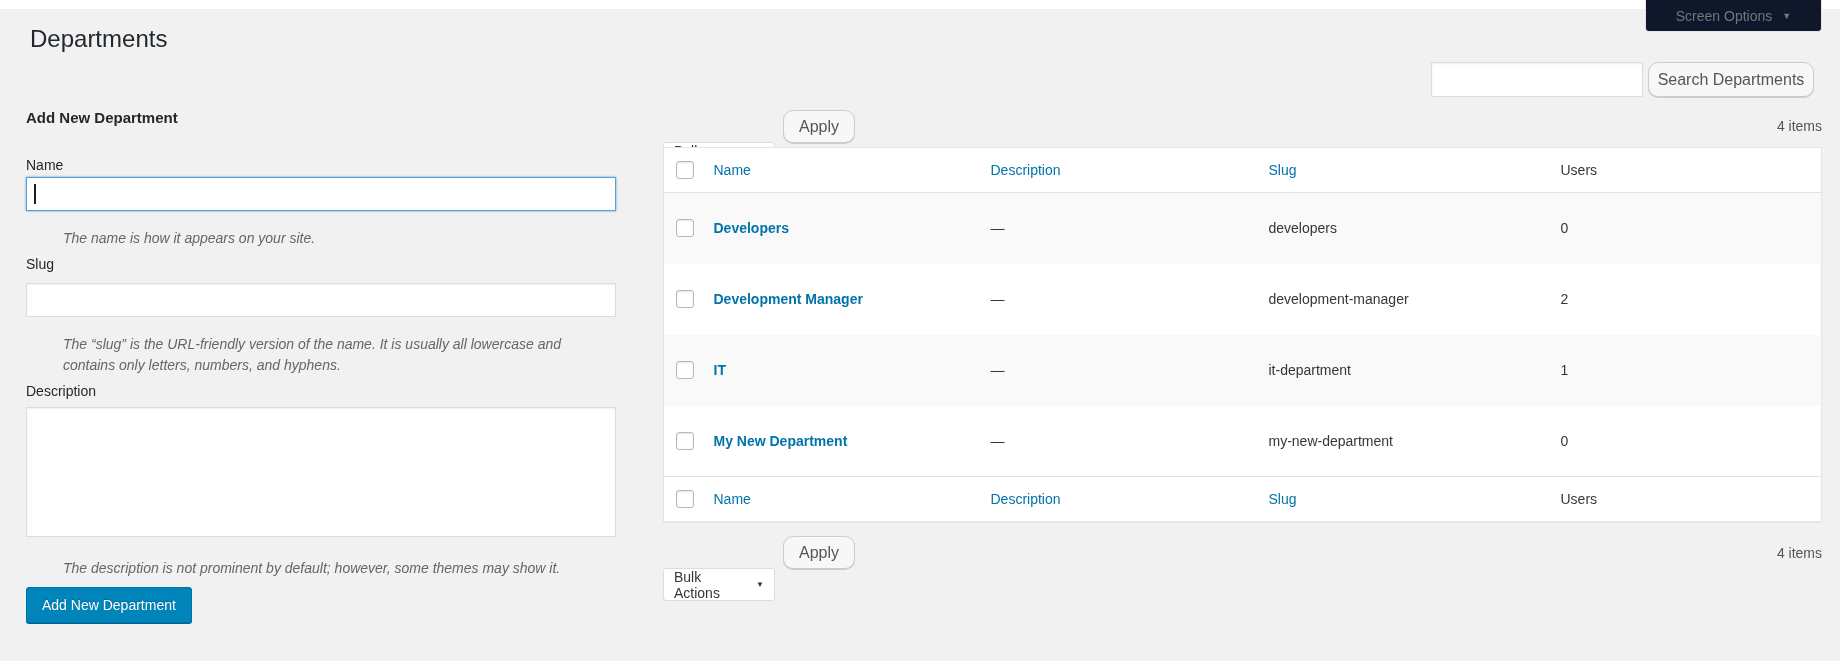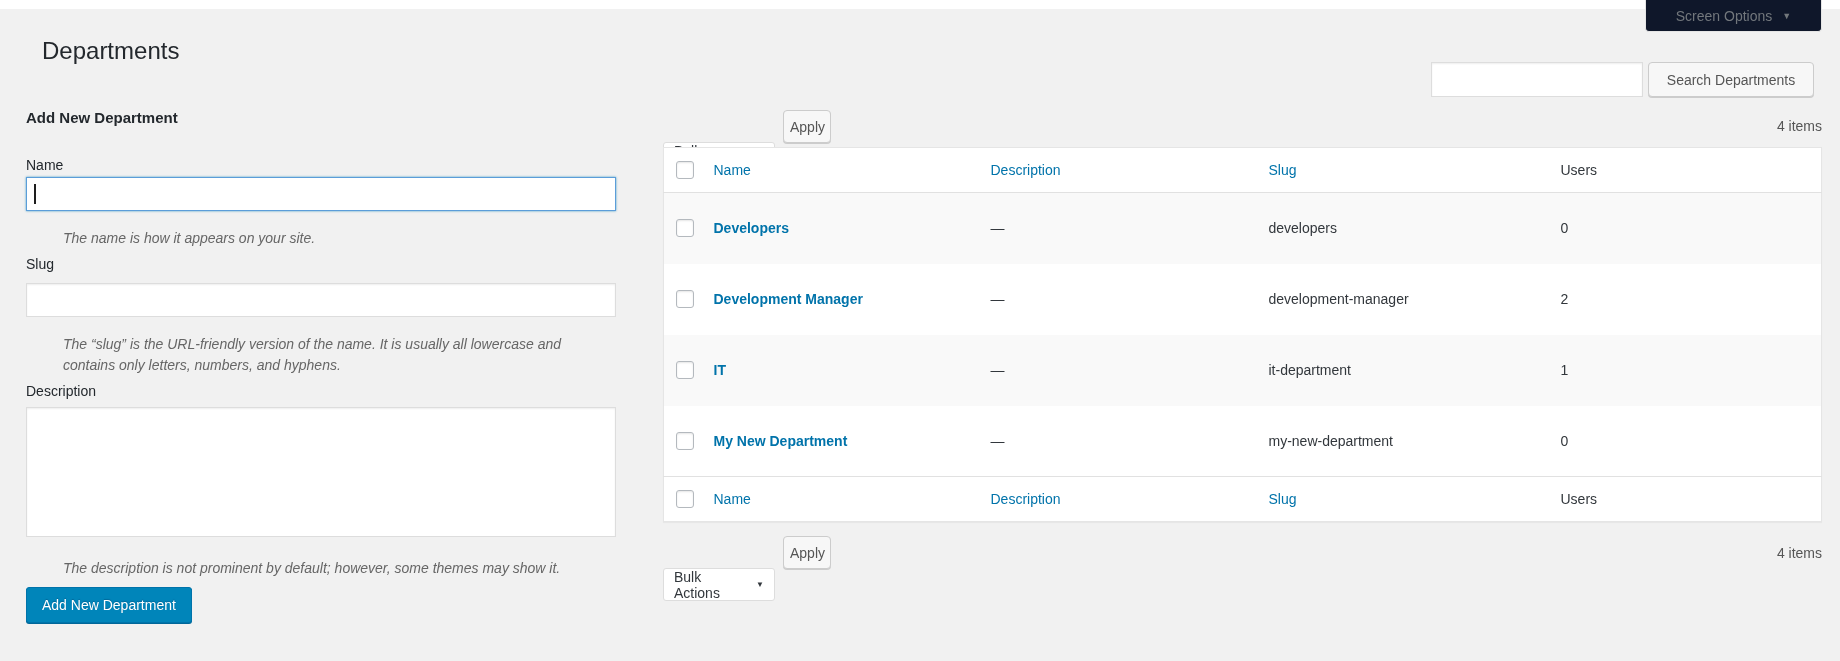--- a/index.html
+++ b/index.html
@@ -15,21 +15,21 @@
   .screen-options {
     position:absolute; top:0; left:1645px; width:177px; height:32px;
     background:#0f172a; border:1px solid #e5e5e5; border-top:none; border-radius:0 0 4px 4px;
     display:flex; align-items:center; justify-content:center; gap:10px;
     color:#72777c; font-size:14px; cursor:pointer;
   }
   .screen-options .arrow { font-size:9px; color:#72777c; }
 
   
   .page-title {
-    position:absolute; left:26px; top:20px; margin:16px;
+    position:absolute; left:26px; top:20px; margin:4px;
     font-size:24px; font-weight:400; color:#23282d; line-height:29px;
   }
 
   
   .form-heading {
     position:absolute; left:26px; top:109px; margin:0;
     font-size:15px; font-weight:700; color:#23282d;
   }
   .field-label { position:absolute; left:26px; font-size:14px; color:#23282d; }
   .lbl-name { top:157px; }
@@ -61,35 +61,35 @@
     text-shadow:0 -1px 1px #006799;
   }
 
   
   .search-input {
     position:absolute; left:1431px; top:62px; width:212px; height:35px;
     background:#fff; border:1px solid #ddd; box-shadow:inset 0 1px 2px rgba(0,0,0,.07);
     font-family:"Liberation Sans", sans-serif; font-size:14px; padding:0 8px; color:#32373c;
   }
   .btn-secondary {
-    background:#f7f7f7; border:1px solid #ccc; border-radius:4px;
-    box-shadow:0 1px 0 #ccc; color:#555; font-size:14px;
+    background:#f7f7f7; border:1px solid #ccc; border-radius:10px;
+    box-shadow:0 1px 0 #ccc; color:#555; font-size:16px;
     font-family:"Liberation Sans", sans-serif; cursor:pointer;
   }
   .search-btn { position:absolute; left:1648px; top:62px; width:166px; height:35px; }
 
   
   .bulk-select {
     position:absolute; left:663px; width:112px; height:33px; background:#fff;
     border:1px solid #ddd; border-radius:3px; display:flex; align-items:center;
     padding:0 10px; gap:10px; color:#32373c; cursor:pointer;margin-top:32px;
   }
   .bulk-select .arrow { font-size:8px; color:#32373c; margin-left:auto; }
   .bulk-top { top:110px; } .bulk-bottom { top:536px; }
-  .apply-btn { position:absolute; left:783px; width:48px; height:33px; }
+  .apply-btn { position:absolute; left:783px; width:72px; height:33px; }
   .apply-top { top:110px; } .apply-bottom { top:536px; }
   .items-count { position:absolute; right:18px; color:#555; font-size:14px; }
   .items-top { top:118px; } .items-bottom { top:545px; }
 
   
   table.wp-list {
     position:absolute; left:663px; top:147px; width:1159px;
     border-collapse:collapse; background:#fff;
     border:1px solid #e5e5e5; box-shadow:0 1px 1px rgba(0,0,0,.04);
     table-layout:fixed; font-size:14px;

